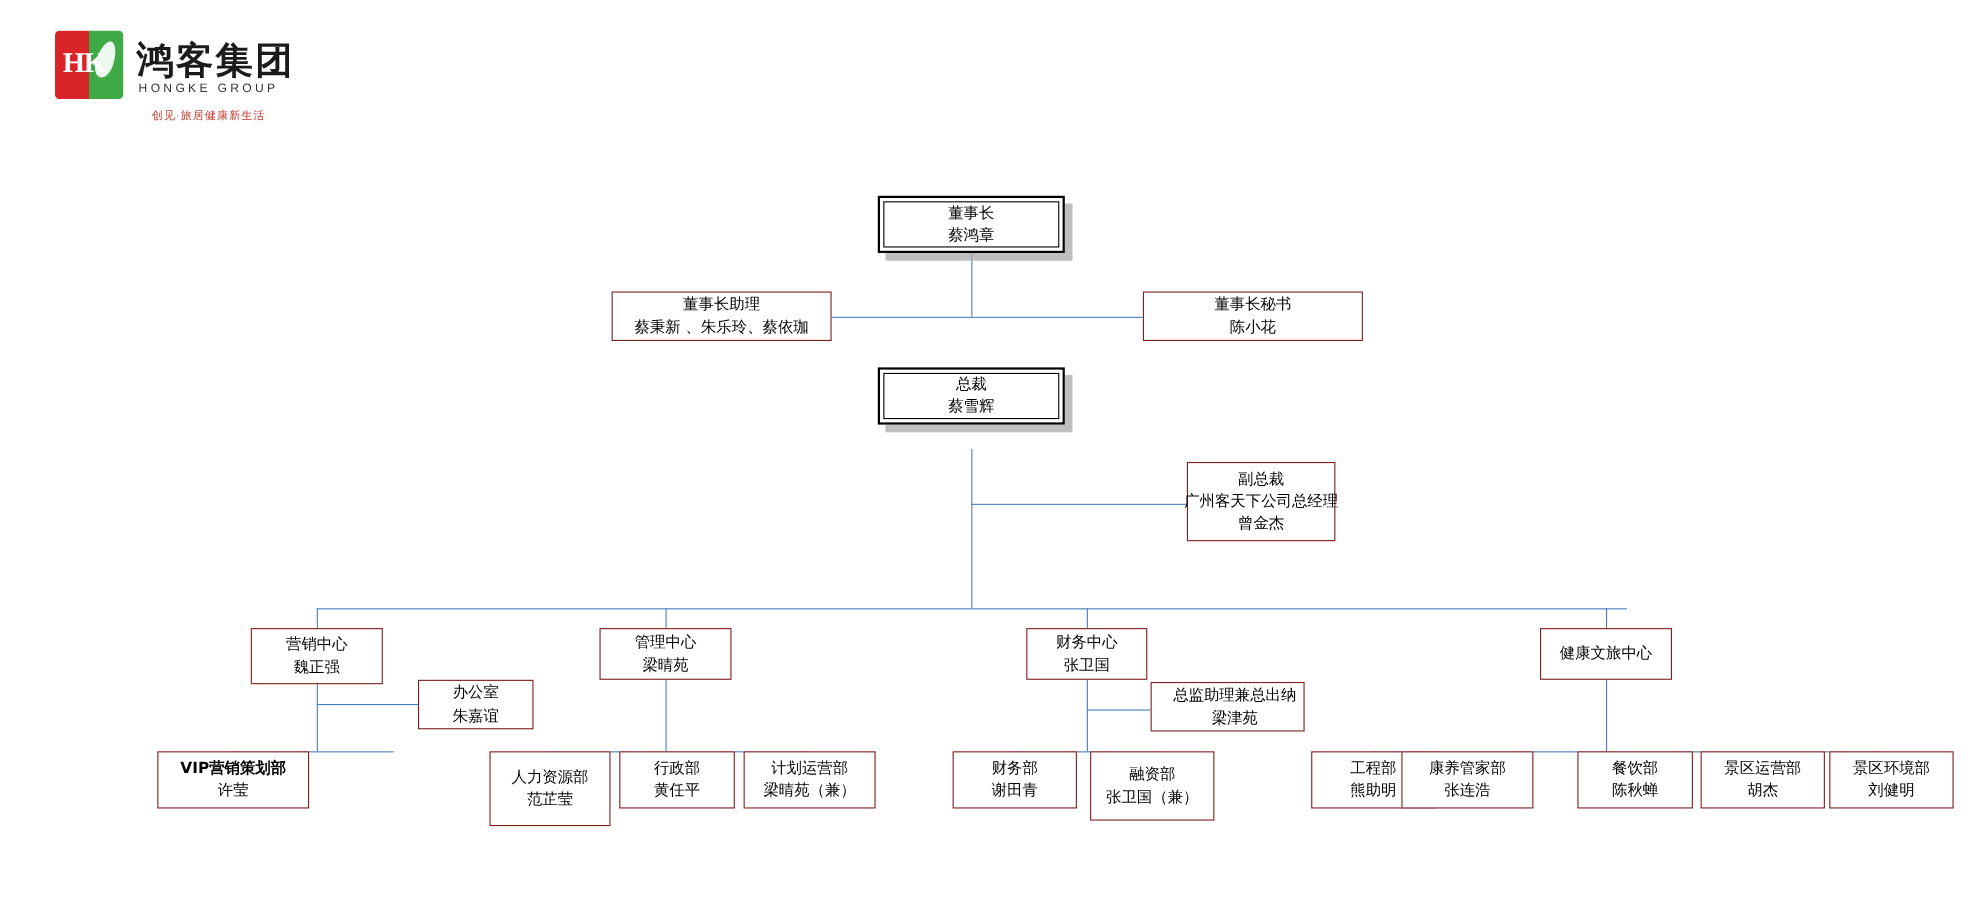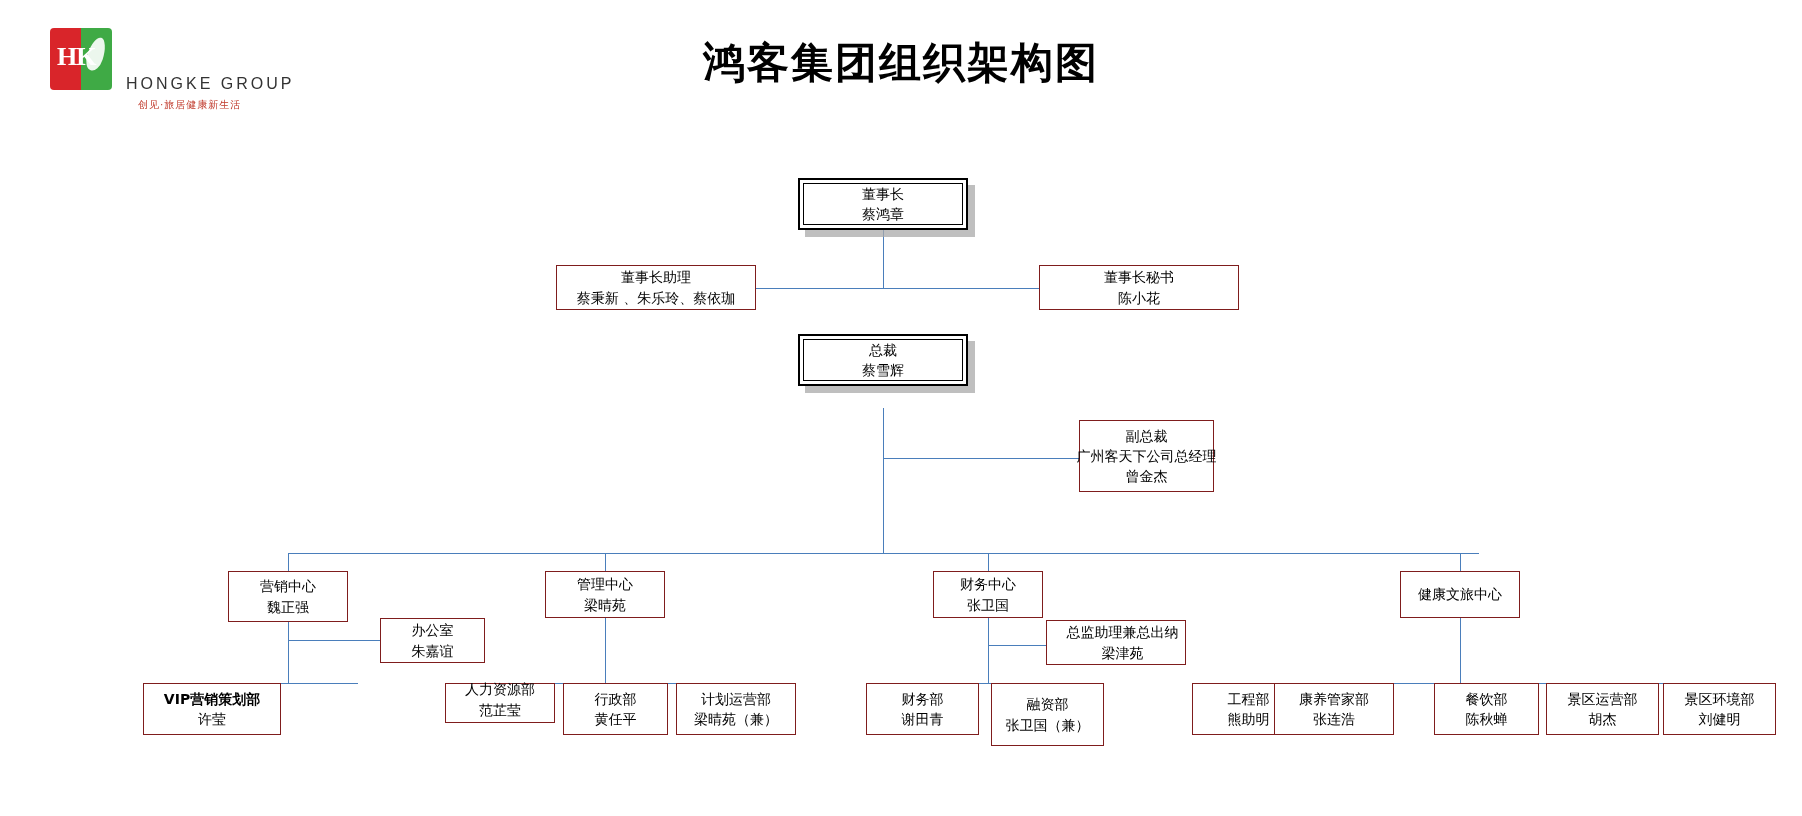--- a/index.html
+++ b/index.html
@@ -65,21 +65,21 @@
     font-size: 34px;
     font-weight: bold;
     letter-spacing: 2px;
     color: #1b1b1b;
     font-family: "DejaVu Sans", sans-serif;
   }
   .logo-en {
     position: absolute;
     left: 76px;
     top: 47px;
-    font-size: 16px;
+    font-size: 11px;
     letter-spacing: 3px;
     color: #333333;
   }
   .logo-tag {
     position: absolute;
     left: 88px;
     top: 70px;
     font-size: 10px;
     letter-spacing: 1px;
     color: #c0392b;
@@ -141,25 +141,25 @@
 </head>
 <body>
 
 <div id="canvas">
 
   <div class="logo-wrap">
     <div class="logo-mark">
       <span class="hk">HK</span>
       <span class="leaf"></span>
     </div>
+    <div class="logo-cn">鸿客集团</div>
     <div class="logo-en">HONGKE GROUP</div>
     <div class="logo-tag">创见·旅居健康新生活</div>
   </div>
 
-  <div class="doc-title">鸿客集团组织架构图</div>
 
   <div class="line v" style="left:883px; top:228px; height:60px;"></div>
 
   <div class="line h" style="left:756px; top:288px; width:283px;"></div>
 
   <div class="line v" style="left:883px; top:408px; height:145px;"></div>
 
   <div class="line h" style="left:883px; top:458px; width:196px;"></div>
 
   <div class="line h" style="left:288px; top:553px; width:1191px;"></div>
@@ -242,21 +242,21 @@
     <span class="ln">总监助理兼总出纳</span>
     <span class="ln">梁津苑</span>
   </div>
 
   <div class="node bold-first" style="left:143px; top:683px; width:138px; height:52px;">
     <span class="ln">VIP营销策划部</span>
     <span class="ln">许莹</span>
   </div>
 
 
-  <div class="node" style="left:445px; top:683px; width:110px; height:40px;justify-content:flex-end;">
+  <div class="node" style="left:445px; top:683px; width:110px; height:68px;">
     <span class="ln">人力资源部</span>
     <span class="ln">范芷莹</span>
   </div>
 
   <div class="node" style="left:563px; top:683px; width:105px; height:52px;">
     <span class="ln">行政部</span>
     <span class="ln">黄任平</span>
   </div>
 
   <div class="node" style="left:676px; top:683px; width:120px; height:52px;">

